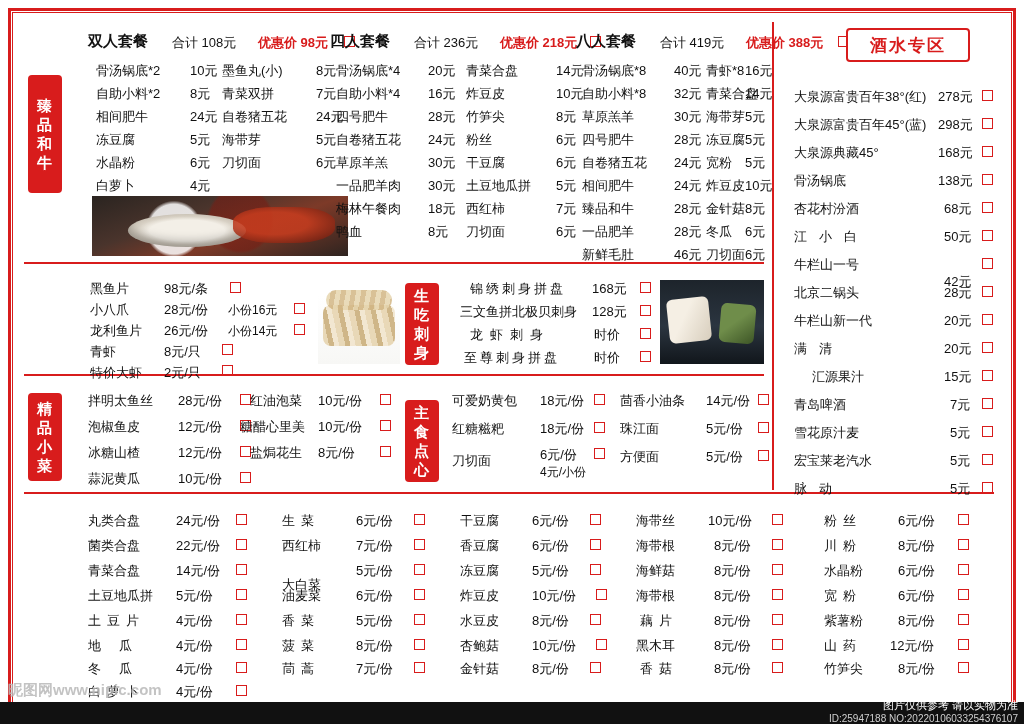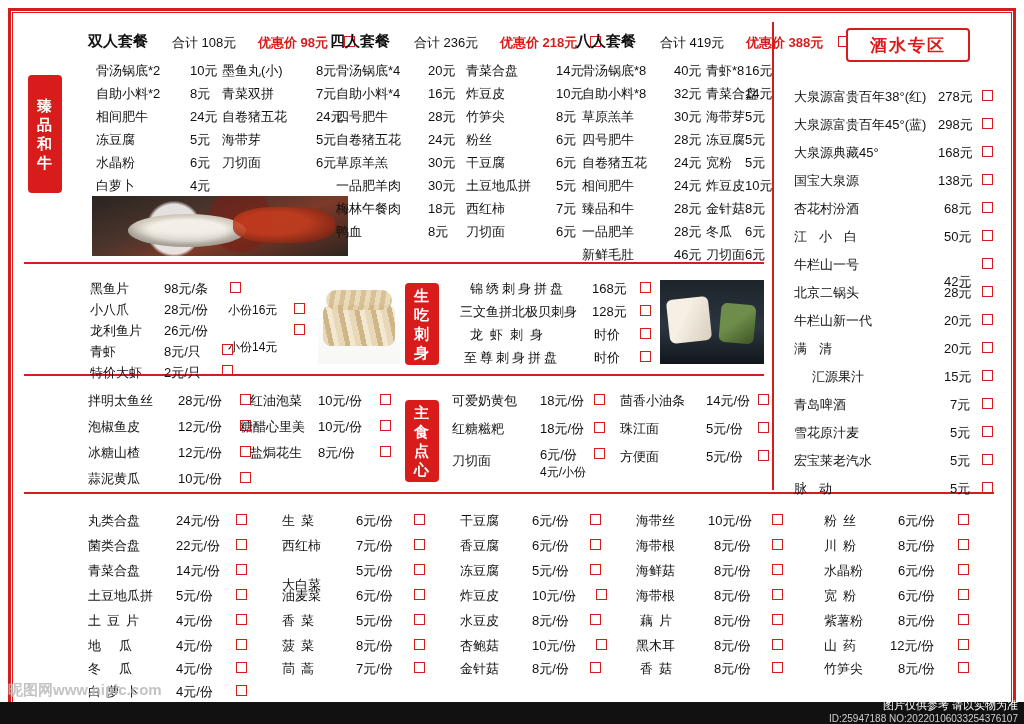--- a/index.html
+++ b/index.html
@@ -191,20 +191,23 @@
 </style>
 </head>
 <body>
 
 <div id="page">
   <div class="frame"></div>
   <div class="inner-frame"></div>
 
   <div class="cat-tab" style="left:28px; top:75px; width:34px; height:118px;">
     <span>臻品和牛</span>
+  </div>
+  <div class="cat-tab" style="left:28px; top:393px; width:34px; height:88px;">
+    <span>精品小菜</span>
   </div>
   <div class="cat-tab" style="left:405px; top:283px; width:34px; height:82px;">
     <span>生吃刺身</span>
   </div>
   <div class="cat-tab" style="left:405px; top:400px; width:34px; height:82px;">
     <span>主食点心</span>
   </div>
 
   <div class="hr" style="left:24px; top:262px; width:740px;"></div>
   <div class="hr" style="left:24px; top:374px; width:740px;"></div>
@@ -331,21 +334,21 @@
   <div class="t" style="left:164px; top:280px;">98元/条</div>
   <div class="chk" style="left:230px; top:282px;"></div>
 
   <div class="t" style="left:90px; top:301px;">小八爪</div>
   <div class="t" style="left:164px; top:301px;">28元/份</div>
   <div class="t sm" style="left:228px; top:302px;">小份16元</div>
   <div class="chk" style="left:294px; top:303px;"></div>
 
   <div class="t" style="left:90px; top:322px;">龙利鱼片</div>
   <div class="t" style="left:164px; top:322px;">26元/份</div>
-  <div class="t sm" style="left:228px; top:323px;margin-top:16px;">小份14元</div>
+  <div class="t sm" style="left:228px; top:323px;">小份14元</div>
   <div class="chk" style="left:294px; top:324px;"></div>
 
   <div class="t" style="left:90px; top:343px;">青虾</div>
   <div class="t" style="left:164px; top:343px;">8元/只</div>
   <div class="chk" style="left:222px; top:344px;"></div>
 
   <div class="t" style="left:90px; top:364px;">特价大虾</div>
   <div class="t" style="left:164px; top:364px;">2元/只</div>
   <div class="chk" style="left:222px; top:365px;"></div>
 
@@ -539,21 +542,21 @@
   <div class="chk" style="left:982px; top:90px;"></div>
 
   <div class="t" style="left:794px; top:116px;">大泉源富贵百年45°(蓝)</div>
   <div class="t" style="left:938px; top:116px;">298元</div>
   <div class="chk" style="left:982px; top:118px;"></div>
 
   <div class="t" style="left:794px; top:144px;">大泉源典藏45°</div>
   <div class="t" style="left:938px; top:144px;">168元</div>
   <div class="chk" style="left:982px; top:146px;"></div>
 
-  <div class="t" style="left:794px; top:172px;">国宝大泉源</div>
+  <div class="t" style="left:794px; top:172px;">骨汤锅底</div>
   <div class="t" style="left:938px; top:172px;">138元</div>
   <div class="chk" style="left:982px; top:174px;"></div>
 
   <div class="t" style="left:794px; top:200px;">杏花村汾酒</div>
   <div class="t" style="left:944px; top:200px;">68元</div>
   <div class="chk" style="left:982px; top:202px;"></div>
 
   <div class="t" style="left:794px; top:228px; letter-spacing:12px;">江小白</div>
   <div class="t" style="left:944px; top:228px;">50元</div>
   <div class="chk" style="left:982px; top:230px;"></div>

